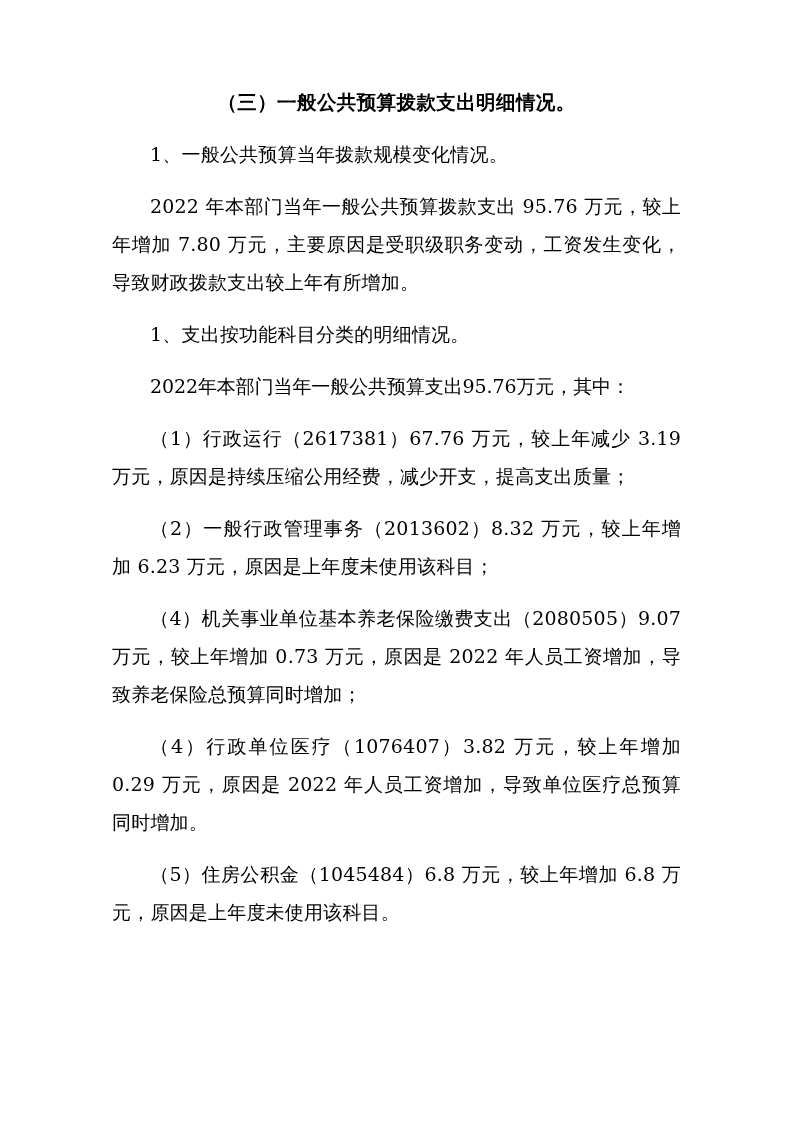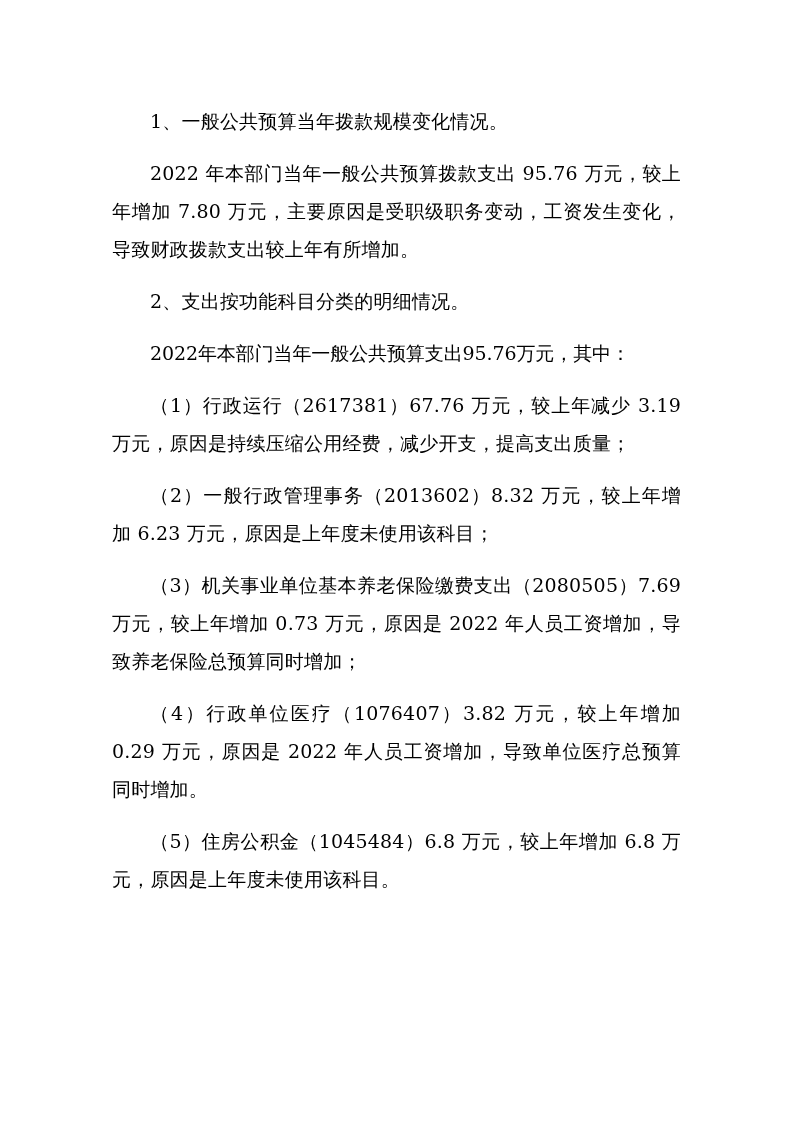--- a/index.html
+++ b/index.html
@@ -41,24 +41,25 @@
   }
   p.para.tight {
     letter-spacing: -0.1px;
   }
 </style>
 </head>
 <body>
 
 <div class="page">
 
+  <h1 class="doc-title">（三）一般公共预算拨款支出明细情况。</h1>
 
   <p class="para">1、一般公共预算当年拨款规模变化情况。</p>
   <p class="para">2022 年本部门当年一般公共预算拨款支出 95.76 万元，较上年增加 7.80 万元，主要原因是受职级职务变动，工资发生变化，导致财政拨款支出较上年有所增加。</p>
-  <p class="para">2、支出按功能科目分类的明细情况。</p>
+  <p class="para">1、支出按功能科目分类的明细情况。</p>
   <p class="para tight">2022年本部门当年一般公共预算支出95.76万元，其中：</p>
   <p class="para">（1）行政运行（2617381）67.76 万元，较上年减少 3.19 万元，原因是持续压缩公用经费，减少开支，提高支出质量；</p>
   <p class="para">（2）一般行政管理事务（2013602）8.32 万元，较上年增加 6.23 万元，原因是上年度未使用该科目；</p>
-  <p class="para">（3）机关事业单位基本养老保险缴费支出（2080505）7.69 万元，较上年增加 0.73 万元，原因是 2022 年人员工资增加，导致养老保险总预算同时增加；</p>
+  <p class="para">（4）机关事业单位基本养老保险缴费支出（2080505）9.07 万元，较上年增加 0.73 万元，原因是 2022 年人员工资增加，导致养老保险总预算同时增加；</p>
   <p class="para">（4）行政单位医疗（1076407）3.82 万元，较上年增加 0.29 万元，原因是 2022 年人员工资增加，导致单位医疗总预算同时增加。</p>
   <p class="para">（5）住房公积金（1045484）6.8 万元，较上年增加 6.8 万元，原因是上年度未使用该科目。</p>
 
 </div>
 
 </body></html>

